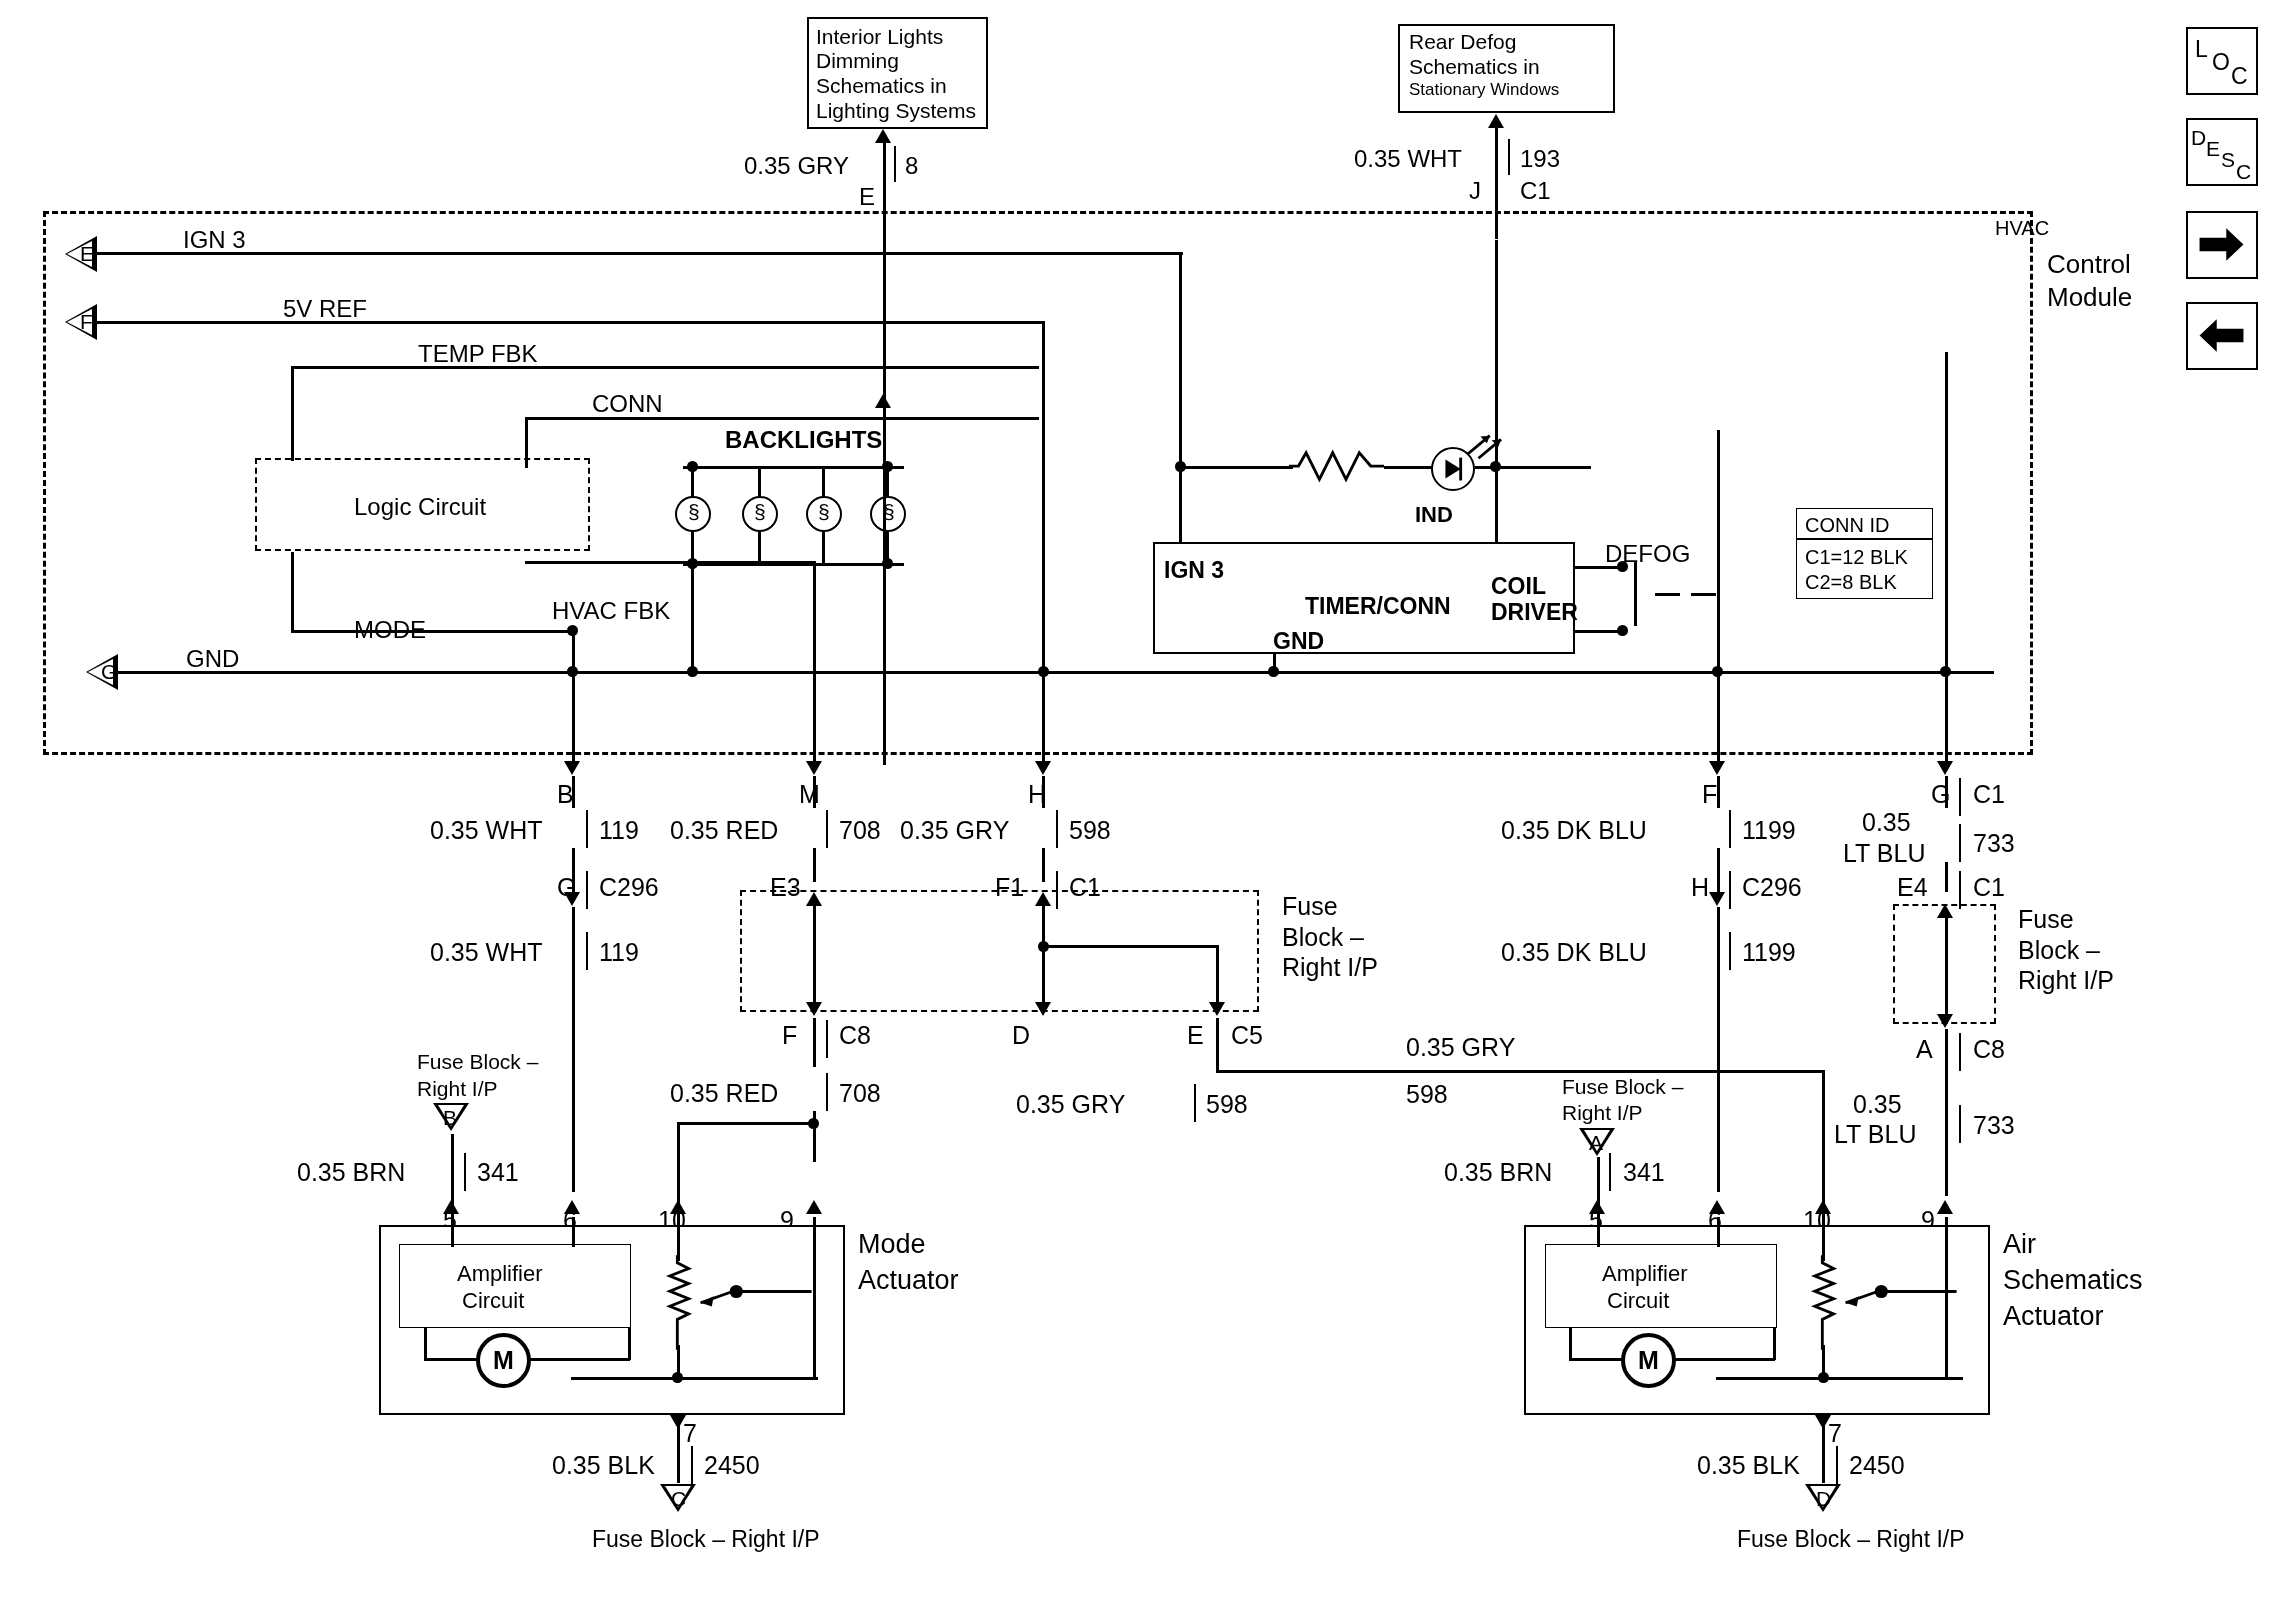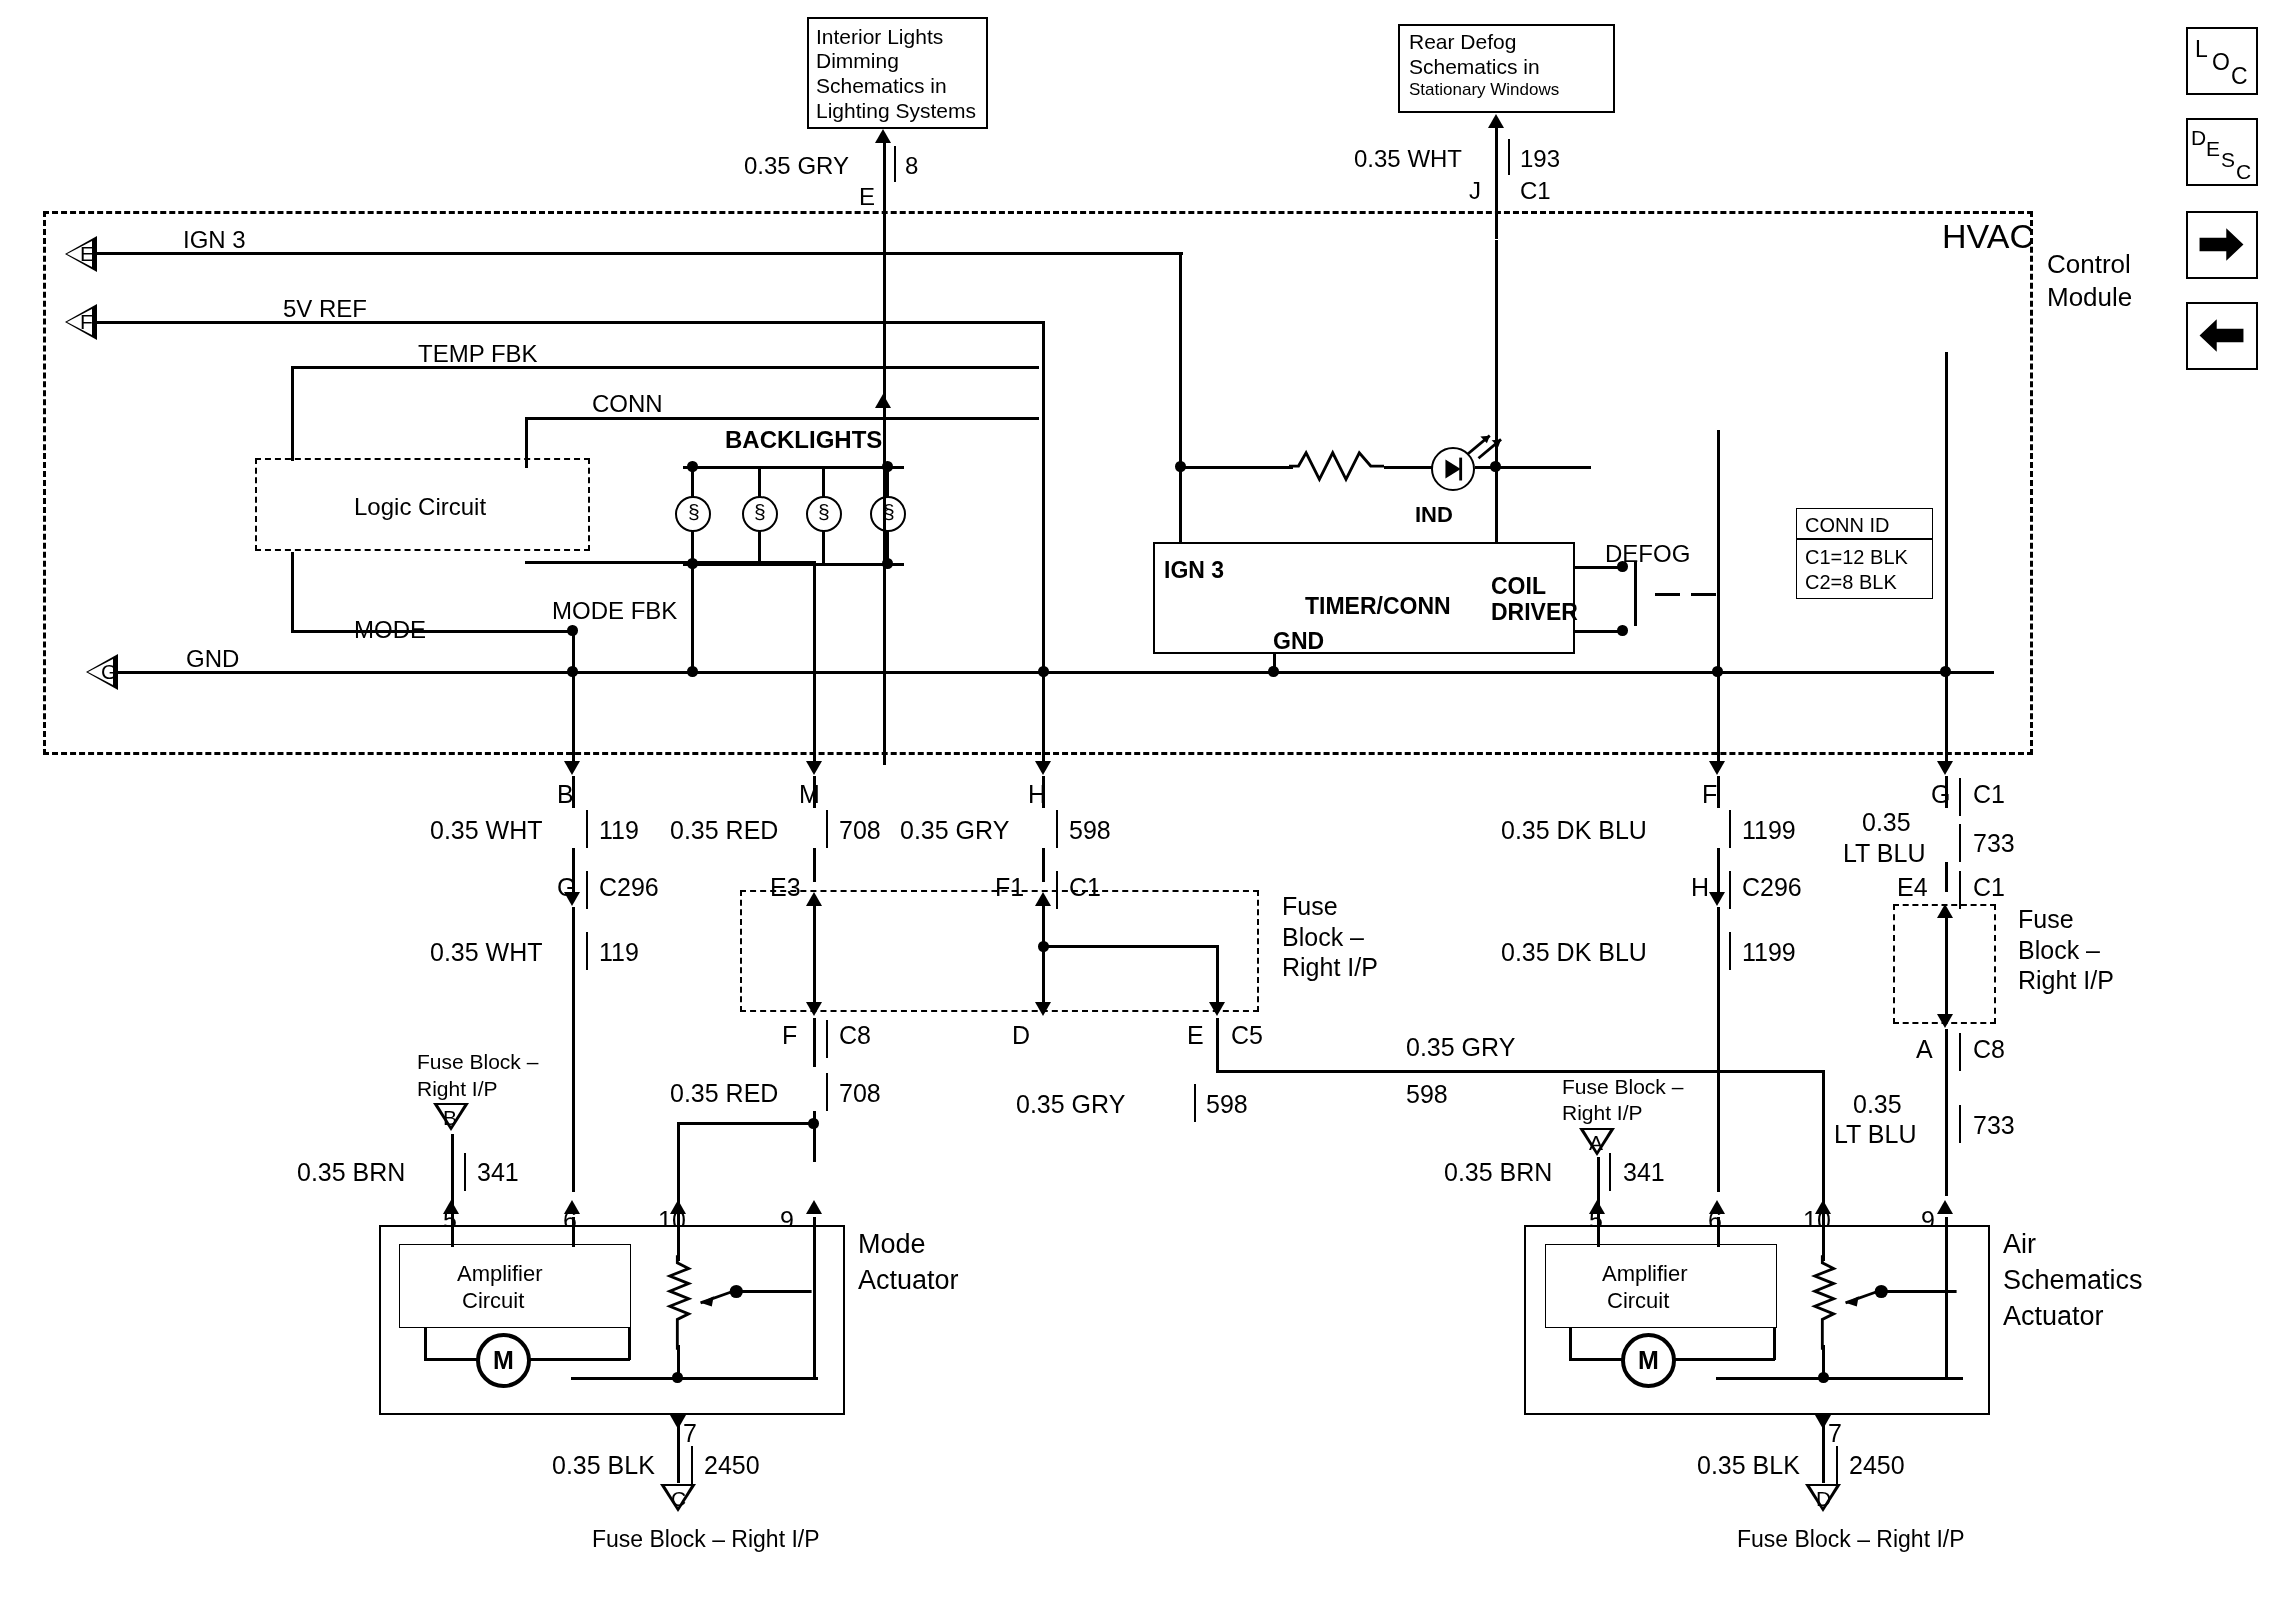--- a/index.html
+++ b/index.html
@@ -162,21 +162,21 @@
   <div class="vline" style="left:1495px; top:127px; height:112px;"></div>
   <div class="arr-up" style="left:1488px; top:114px;"></div>
   <div class="txt" style="left:1354px; top:145px; font-size:24px;">0.35 WHT</div>
   <div class="vline2" style="left:1508px; top:139px; height:36px;"></div>
   <div class="txt" style="left:1520px; top:145px; font-size:24px;">193</div>
   <div class="txt" style="left:1469px; top:177px; font-size:24px;">J</div>
   <div class="txt" style="left:1520px; top:177px; font-size:24px;">C1</div>
 
   <div class="dash" style="left:43px; top:211px; width:1990px; height:544px;"></div>
 
-  <div class="txt" style="left:1942px; top:217px; font-size:34px;">HVAC</div>
+  <div class="txt" style="left:1995px; top:217px; font-size:20px;">HVAC</div>
   <div class="txt" style="left:2047px; top:249px; font-size:26px;">Control</div>
   <div class="txt" style="left:2047px; top:282px; font-size:26px;">Module</div>
 
   <div class="tri-left" style="left:65px; top:236px;"></div>
   <div class="tri-left-in" style="left:67px; top:241px;"></div>
   <div class="txt" style="left:80px; top:242px; font-size:21px;">E</div>
   <div class="hline" style="left:97px; top:252px; width:789px;"></div>
   <div class="txt" style="left:183px; top:226px; font-size:24px;">IGN 3</div>
 
   <div class="tri-left" style="left:65px; top:304px;"></div>
@@ -195,21 +195,21 @@
   <div class="hline" style="left:291px; top:366px; width:748px;"></div>
   <div class="vline" style="left:291px; top:366px; height:95px;"></div>
 
   <div class="txt" style="left:592px; top:390px; font-size:24px;">CONN</div>
   <div class="hline" style="left:525px; top:417px; width:514px;"></div>
   <div class="vline" style="left:525px; top:417px; height:51px;"></div>
 
   <div class="dash-thin" style="left:255px; top:458px; width:335px; height:93px;"></div>
   <div class="txt" style="left:354px; top:493px; font-size:24px;">Logic Circuit</div>
 
-  <div class="txt" style="left:552px; top:597px; font-size:24px;">MODE FBK</div>
+  <div class="txt" style="left:552px; top:597px; font-size:24px;">HVAC FBK</div>
   <div class="hline" style="left:525px; top:561px; width:291px;"></div>
   <div class="vline" style="left:813px; top:561px; height:112px;"></div>
 
   <div class="txt" style="left:354px; top:616px; font-size:24px;">MODE</div>
   <div class="hline" style="left:291px; top:630px; width:283px;"></div>
   <div class="vline" style="left:572px; top:630px; height:44px;"></div>
   <div class="vline" style="left:291px; top:552px; height:80px;"></div>
 
   <div class="txt" style="left:725px; top:426px; font-size:24px; font-weight:bold;">BACKLIGHTS</div>
   <div class="hline" style="left:683px; top:466px; width:221px;"></div>

